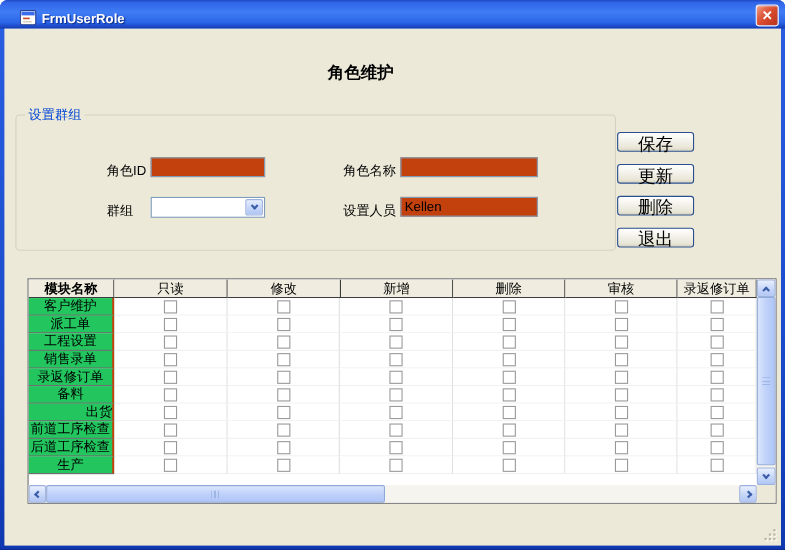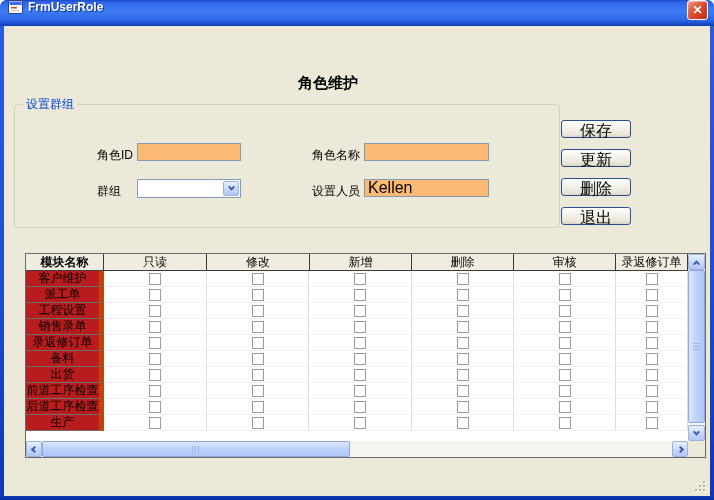--- a/index.html
+++ b/index.html
@@ -12,21 +12,21 @@
   }
   .window::after {
     content: ''; position: absolute; left: 0; bottom: 0; width: 100%; height: 1px;
     background: #0a2a96;
   }
 
   
   .titlebar {
     position: absolute; left: 0; top: 0; width: 714px; height: 26px;
     background: linear-gradient(180deg, #1e46c0 0%, #3064e8 8%, #3f7cf4 42%, #2c66e8 78%, #1b46c2 94%, #133ab0 100%);
-    display: flex; align-items: flex-start; padding: 0 6px 2px 8px;
+    display: flex; align-items: flex-end; padding: 0 6px 2px 18px;
   }
   .app-icon { width: 16px; height: 15px; margin-right: 4px; display: inline-block; flex: 0 0 auto; }
   .title-text {
     color: #ffffff; font-weight: bold; font-size: 12px;
     text-shadow: 1px 1px 1px #0b2a86; flex: 1 1 auto;
   }
   .close-btn {
     width: 21px; height: 20px; border: 1px solid #f3f4fb; border-radius: 3px;
     background: linear-gradient(135deg, #f2a88e 0%, #e2654a 30%, #d8492c 55%, #b5331a 100%);
     box-shadow: inset 0 1px 1px rgba(255,255,255,.5);
@@ -35,36 +35,36 @@
   .close-x { color: #ffffff; font-size: 12px; font-weight: bold; line-height: 1; }
 
   
   .client {
     position: absolute; left: 4px; top: 26px; width: 706px; height: 470px;
     background: #ece9d8;
   }
 
   .page-title {
     position: absolute; left: 324px; top: 31px; transform: translateX(-50%);
-    font-size: 15px; font-weight: bold; color: #000000; white-space: nowrap; margin-top: 17px;
+    font-size: 15px; font-weight: bold; color: #000000; white-space: nowrap;
   }
 
   
   .groupbox {
     position: absolute; left: 10px; top: 78px; width: 546px; height: 124px;
     border: 1px solid #d5d1c0; border-radius: 4px;
   }
   .gb-label {
     position: absolute; left: 8px; top: -8px; background: #ece9d8;
     padding: 0 3px; font-size: 12px; color: #0046d5; line-height: 14px;
   }
   .flabel { position: absolute; font-size: 12px; color: #000; white-space: nowrap; }
   .tbox {
-    position: absolute; height: 18px; border: 1px solid #7f9db9; background: #fdba74;
-    font-size: 16px; padding: 1px 3px; font-family: "Liberation Sans", sans-serif;
+    position: absolute; height: 18px; border: 1px solid #7f9db9; background: #c2410c;
+    font-size: 12px; padding: 1px 3px; font-family: "Liberation Sans", sans-serif;
   }
   .combo {
     position: absolute; height: 19px; border: 1px solid #7f9db9; background: #fff;
   }
   .combo-val { position: absolute; left: 3px; top: 2px; font-size: 12px; }
   .combo-btn {
     position: absolute; right: 1px; top: 1px; width: 16px; height: 15px;
     border: 1px solid #9cb1dd; border-radius: 2px;
     background: linear-gradient(180deg, #e7eefe, #c6d6f9 55%, #aec4f4);
     display: flex; align-items: center; justify-content: center;
@@ -94,21 +94,21 @@
   .gcell {
     flex: 0 0 auto; font-size: 12px; text-align: center; overflow: hidden;
     white-space: nowrap; line-height: 15px;
   }
   .ghead {
     background: #f0ede0; border-right: 1px solid #3c3c3c; border-bottom: 1px solid #3c3c3c;
     line-height: 16px;
   }
   .ghead.gfirst { font-weight: bold; }
   .rowlabel {
-    background: #b91c1c; border-right: 5px solid #c2410c; border-bottom: 1px solid #6e6e6e;
+    background: #22c55e; border-right: 2px solid #c2410c; border-bottom: 1px solid #6e6e6e;
   }
   .cbcell {
     background: #ffffff; border-right: 1px solid #dcdcdc; border-bottom: 1px solid #f0f0f0;
     display: flex; align-items: center; justify-content: center;
   }
   .cb { width: 12px; height: 12px; border: 1px solid #9a9a9a; background: #fff; display: inline-block; }
 
   
   .vscroll { position: absolute; right: 0; top: 0; width: 17px; height: 187px; background: #f5f4ef; }
   .hscroll { position: absolute; left: 0; bottom: 0; width: 662px; height: 16px; background: #f5f4ef; }
@@ -333,21 +333,21 @@
                 <span class="cb"></span>
               </div>
               <div class="gcell cbcell" style="width: 102px;">
                 <span class="cb"></span>
               </div>
               <div class="gcell cbcell" style="width: 72px;">
                 <span class="cb"></span>
               </div>
             </div>
             <div class="grow">
-              <div class="gcell rowlabel" style="width: 78px;">出货</div>
+              <div class="gcell rowlabel" style="width: 78px; text-align: right;">出货</div>
               <div class="gcell cbcell" style="width: 103px;">
                 <span class="cb"></span>
               </div>
               <div class="gcell cbcell" style="width: 102px;">
                 <span class="cb"></span>
               </div>
               <div class="gcell cbcell" style="width: 103px;">
                 <span class="cb"></span>
               </div>
               <div class="gcell cbcell" style="width: 102px;">

